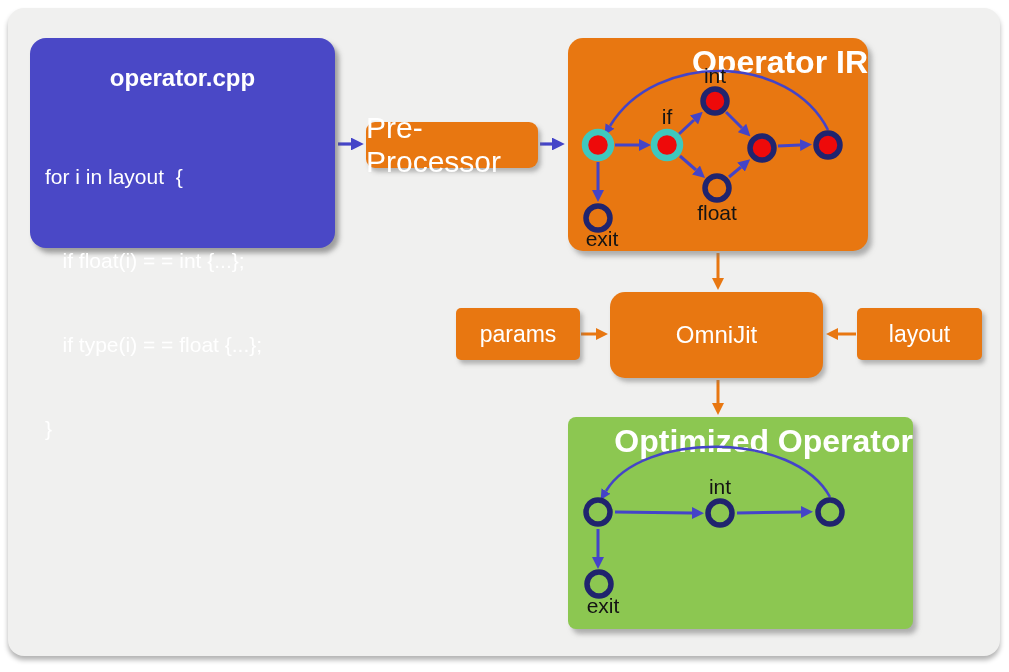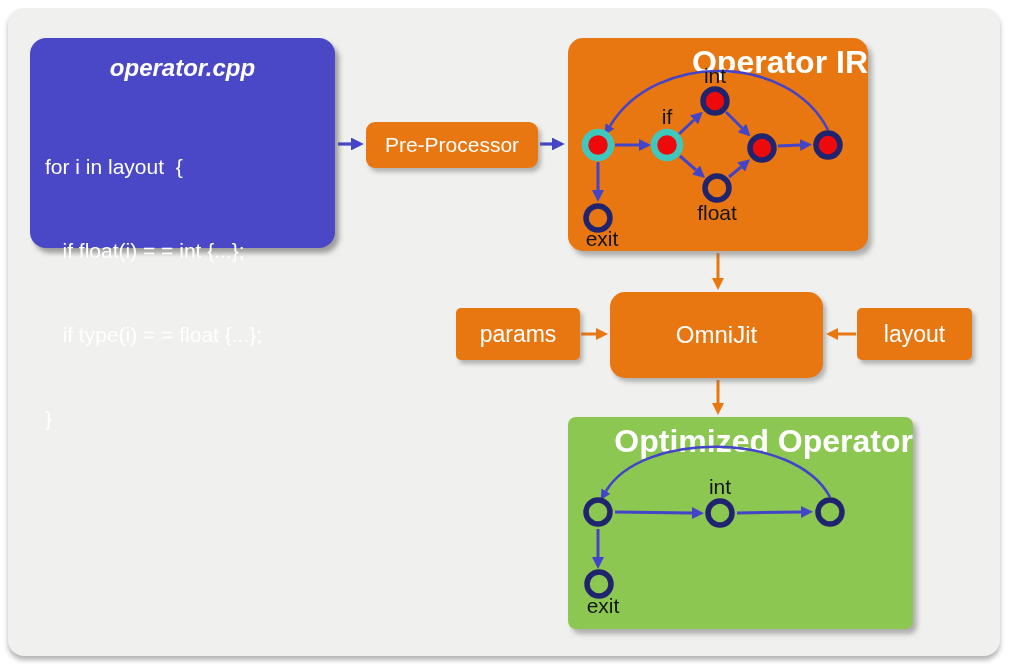--- a/index.html
+++ b/index.html
@@ -4,40 +4,40 @@
 <style>
   html,body{margin:0;padding:0;background:#ffffff;width:1009px;height:672px;overflow:hidden;
             font-family:"Liberation Sans",sans-serif;}
   #stage{position:relative;width:1009px;height:672px;}
   #panel{position:absolute;left:8px;top:8px;width:992px;height:648px;background:var(--panel-bg,#f0f0ef);
          border-radius:16px;box-shadow:0 4px 5px rgba(0,0,0,0.30);}
   .box{position:absolute;color:var(--box-text,#fff);}
 
   #src-box{left:30px;top:38px;width:305px;height:210px;background:var(--indigo-box,#4a48c6);
            border-radius:16px;box-shadow:4px 5px 5px rgba(90,90,90,0.55);}
-  #src-title{text-align:center;font-weight:bold;font-size:24px;padding-top:16px;font-style:italic;}
+  #src-title{text-align:center;font-weight:bold;font-size:24px;padding-top:26px;}
   #src-code{margin:15px 0 0 15px;font-size:21px;line-height:28px;white-space:pre;}
 
   #pre-box{left:366px;top:122px;width:172px;height:46px;background:var(--orange,#e87711);border-radius:9px;
            box-shadow:3px 4px 4px rgba(120,120,120,0.5);display:flex;align-items:center;justify-content:center;
-           font-size:21px;}
+           font-size:30px;}
 
   #ir-box{left:568px;top:38px;width:300px;height:213px;background:var(--orange,#e87711);border-radius:15px;
           box-shadow:4px 5px 5px rgba(120,120,120,0.55);}
   #opt-box{left:568px;top:417px;width:345px;height:212px;background:var(--green,#8cc751);border-radius:8px;
           box-shadow:4px 5px 5px rgba(120,120,120,0.55);}
   .big-title{text-align:right;font-weight:bold;font-size:32px;padding-top:6px;}
 
   #omnijit-box{left:610px;top:292px;width:213px;height:86px;background:var(--orange,#e87711);border-radius:15px;
            box-shadow:3px 4px 4px rgba(120,120,120,0.5);display:flex;align-items:center;justify-content:center;
            font-size:24px;}
   #params-box{left:456px;top:308px;width:124px;height:52px;background:var(--orange,#e87711);border-radius:5px;
            box-shadow:3px 4px 4px rgba(120,120,120,0.5);display:flex;align-items:center;justify-content:center;
            font-size:23px;}
-  #layout-box{left:857px;top:308px;width:115px;height:52px;background:var(--orange,#e87711);border-radius:5px;
+  #layout-box{left:857px;top:308px;width:125px;height:52px;background:var(--orange,#e87711);border-radius:5px;
            box-shadow:3px 4px 4px rgba(120,120,120,0.5);display:flex;align-items:center;justify-content:center;
            font-size:23px;}
 
   #connectors{position:absolute;left:0;top:0;pointer-events:none;}
   .graph-svg{position:absolute;left:0;top:0;}
   .conn-blue{stroke:var(--arrow-blue,#4444c8);stroke-width:3.2;fill:none;}
   .conn-orange{stroke:var(--arrow-orange,#e87711);stroke-width:3;fill:none;}
   .edge{stroke:var(--arrow-blue,#4444c8);stroke-width:3;fill:none;}
   .edge-arc{stroke:var(--arrow-blue,#4444c8);stroke-width:2.6;fill:none;}
   .node-navy{stroke:var(--node-ring-navy,#20246e);stroke-width:5.5;}

